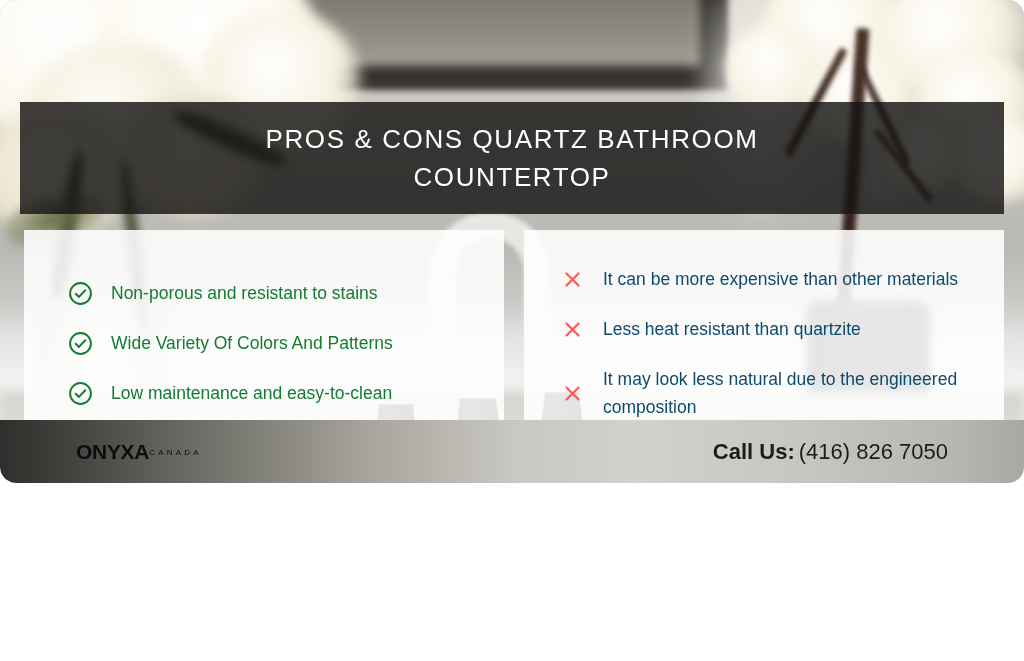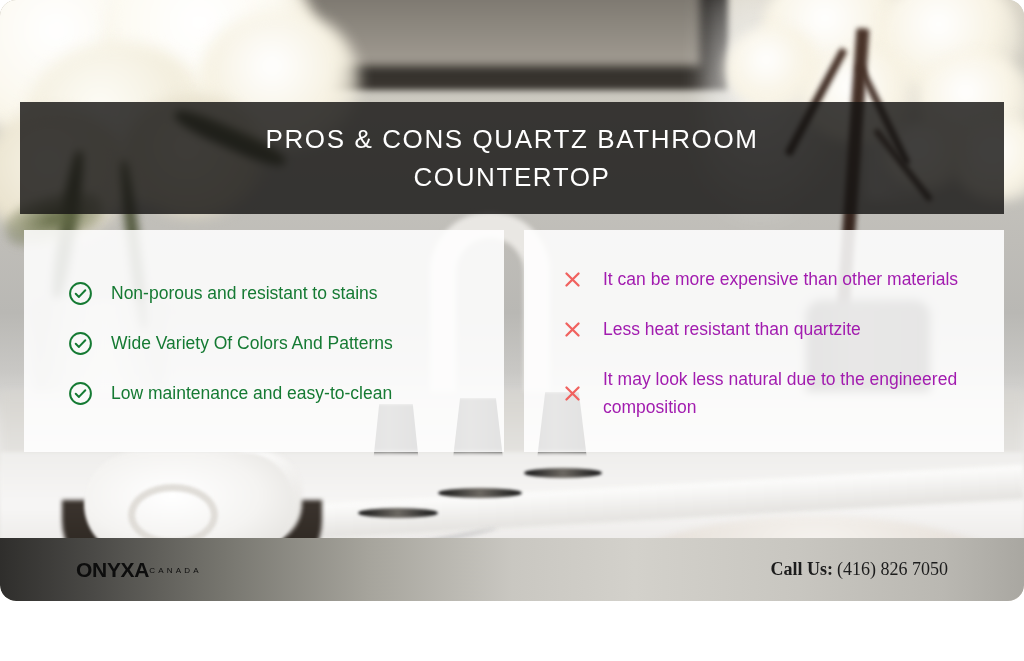--- a/index.html
+++ b/index.html
@@ -8,21 +8,21 @@
     padding: 0;
     background: #ffffff;
   }
   body {
     font-family: "Liberation Sans", sans-serif;
   }
 
   .infographic {
     position: relative;
     width: 1024px;
-    height: 601px;
+    height: 483px;
     overflow: hidden;
     border-radius: 16px;
     background: #cfcabc;
   }
 
   
   .photo {
     position: absolute;
     inset: 0;
     overflow: hidden;
@@ -367,21 +367,21 @@
     display: block;
   }
 
   .item-text {
     font-size: 17.5px;
     line-height: 28px;
     font-weight: 400;
     font-family: "Liberation Sans", sans-serif;
   }
   .text-pro  { color: #157a33; }
-  .text-con  { color: #a21caf; }
+  .text-con  { color: #0c4a6e; }
 
   
   .footer {
     position: absolute;
     left: 0;
     bottom: 0;
     width: 1024px;
     height: 63px;
     background: linear-gradient(to right,
       #2f2e2c 0%,
@@ -419,23 +419,23 @@
   .logo-sub {
     color: #0d0d0d;
     font-size: 8px;
     font-weight: 400;
     letter-spacing: 3.2px;
     margin-top: 3px;
     font-family: "Liberation Sans", sans-serif;
   }
 
   .call {
-    font-size: 18px;
+    font-size: 22px;
     color: #1c1c1c;
-    font-family: Liberation Serif, serif;
+    font-family: Liberation Sans, sans-serif;
     white-space: nowrap;
   }
   .call-label {
     font-weight: 700;
   }
   .call-number {
     font-weight: 400;
     margin-left: 4px;
   }
 </style>

